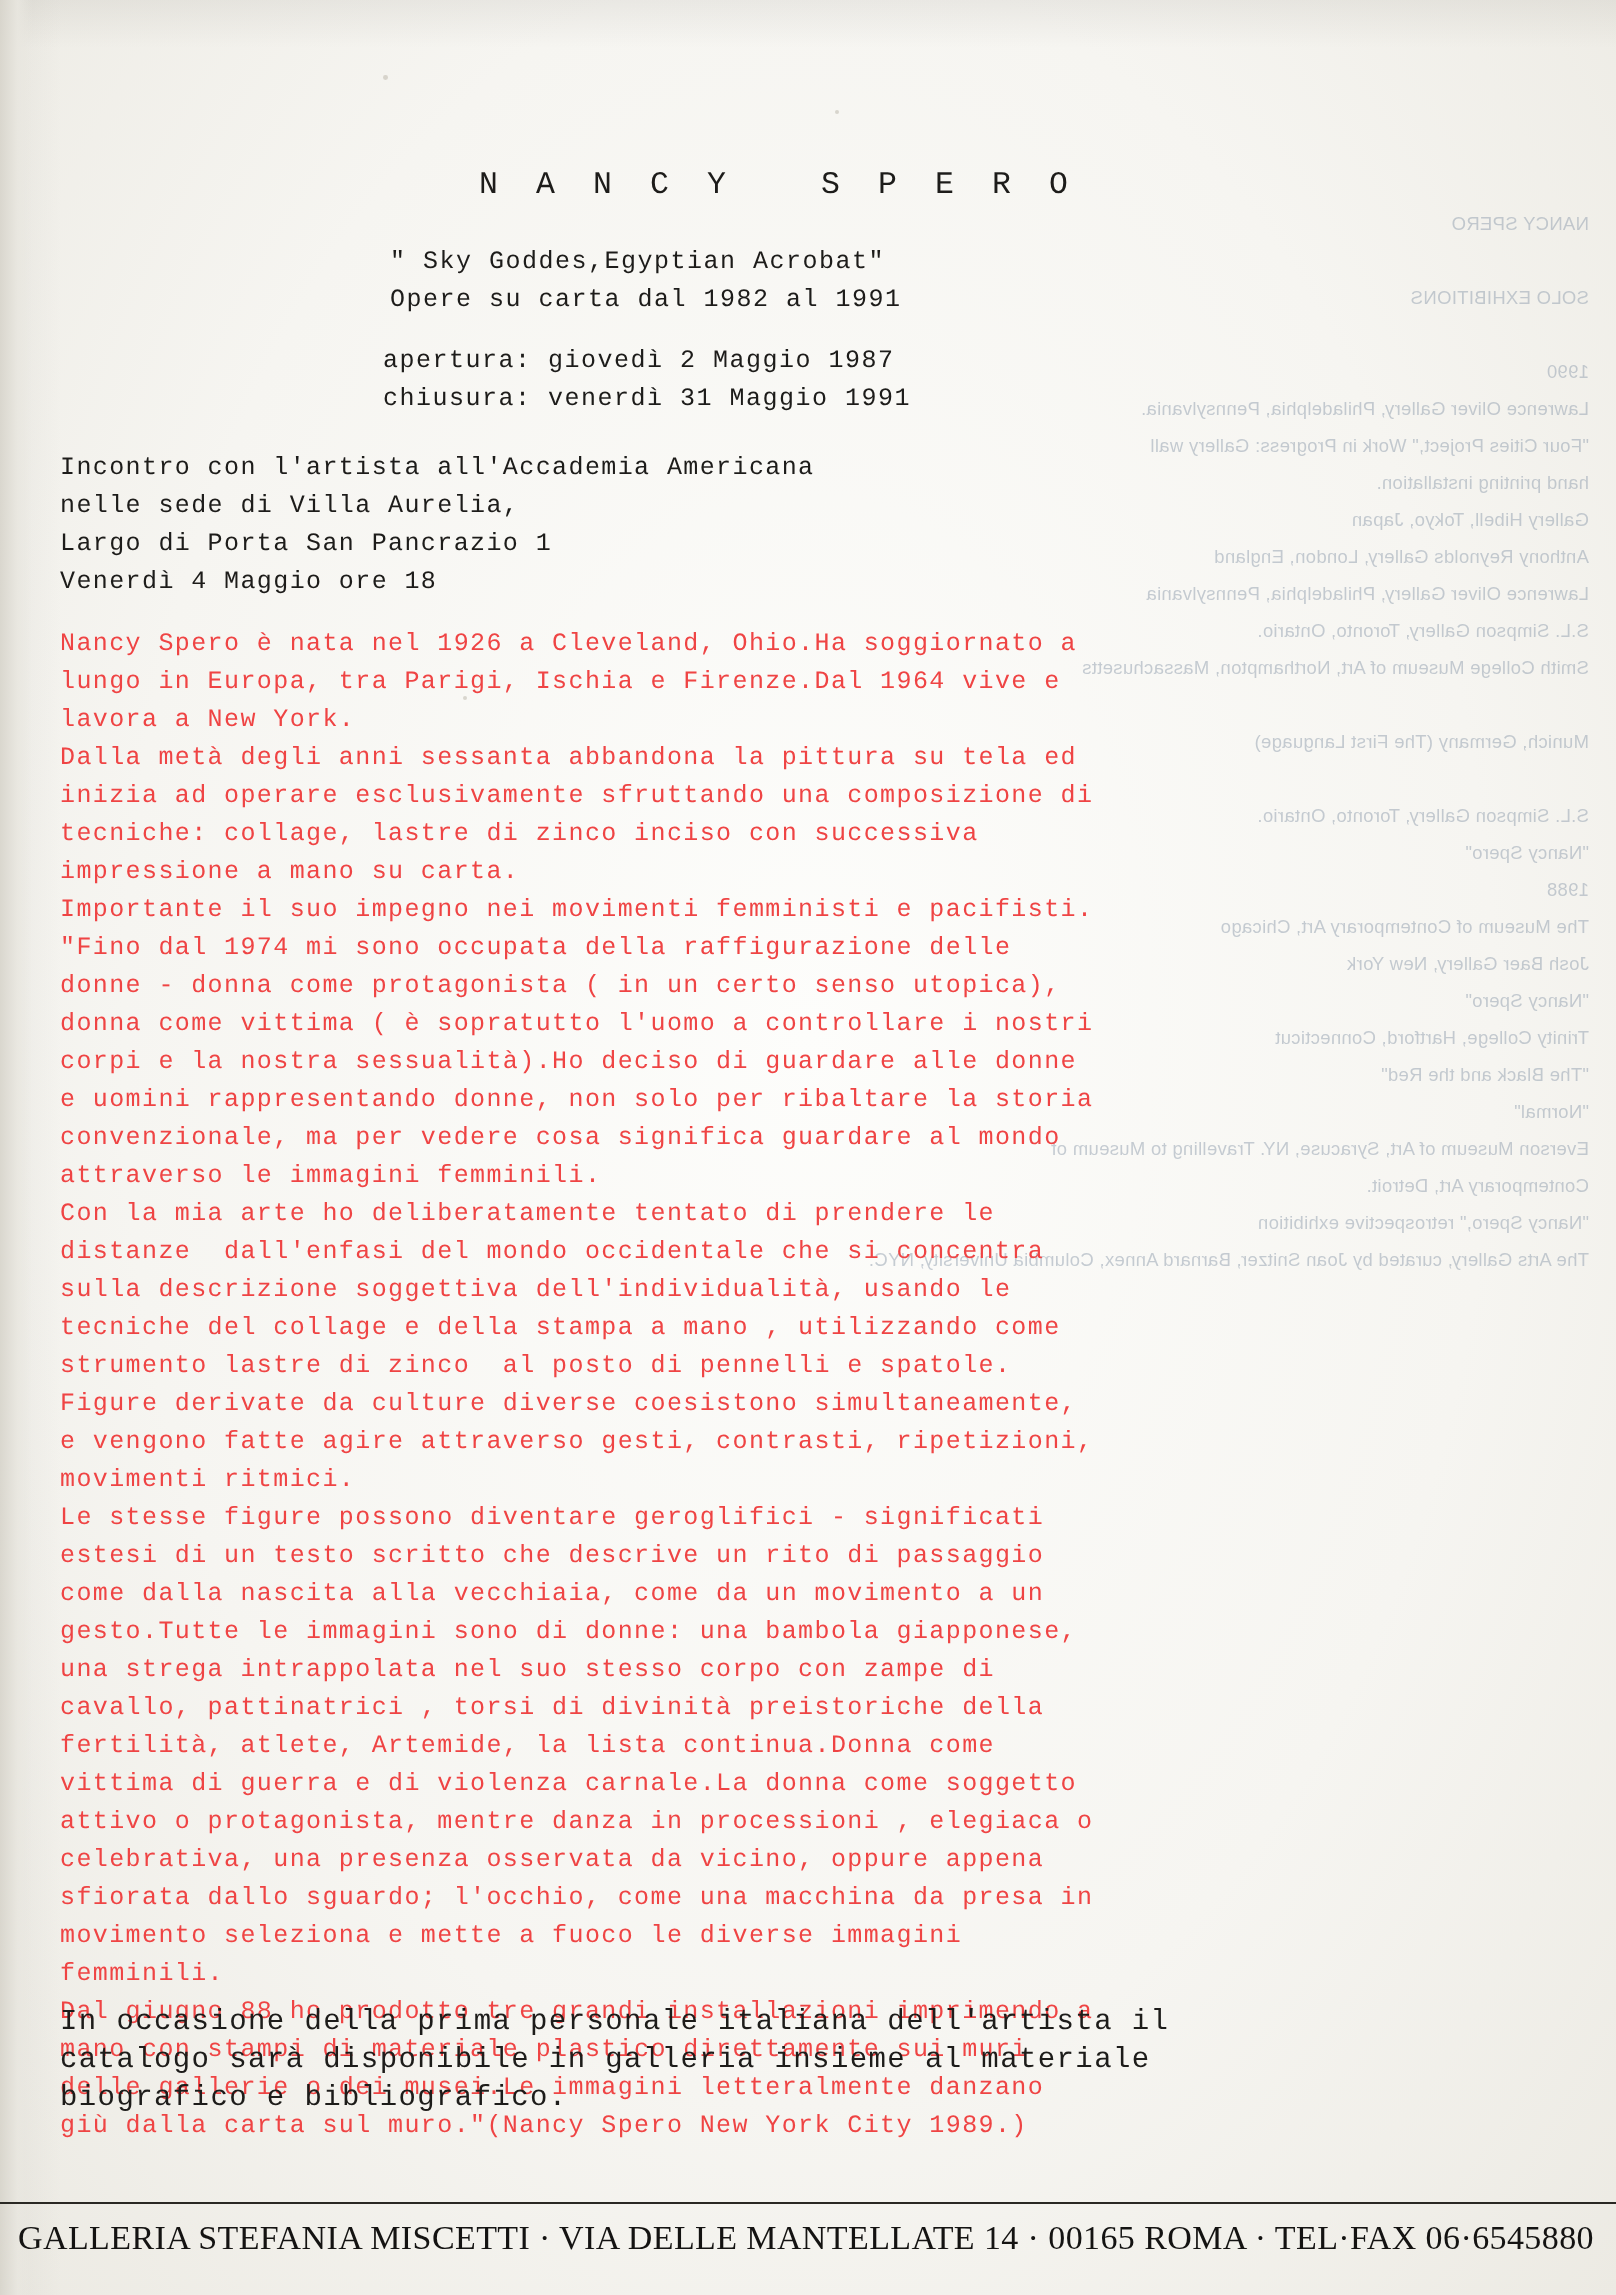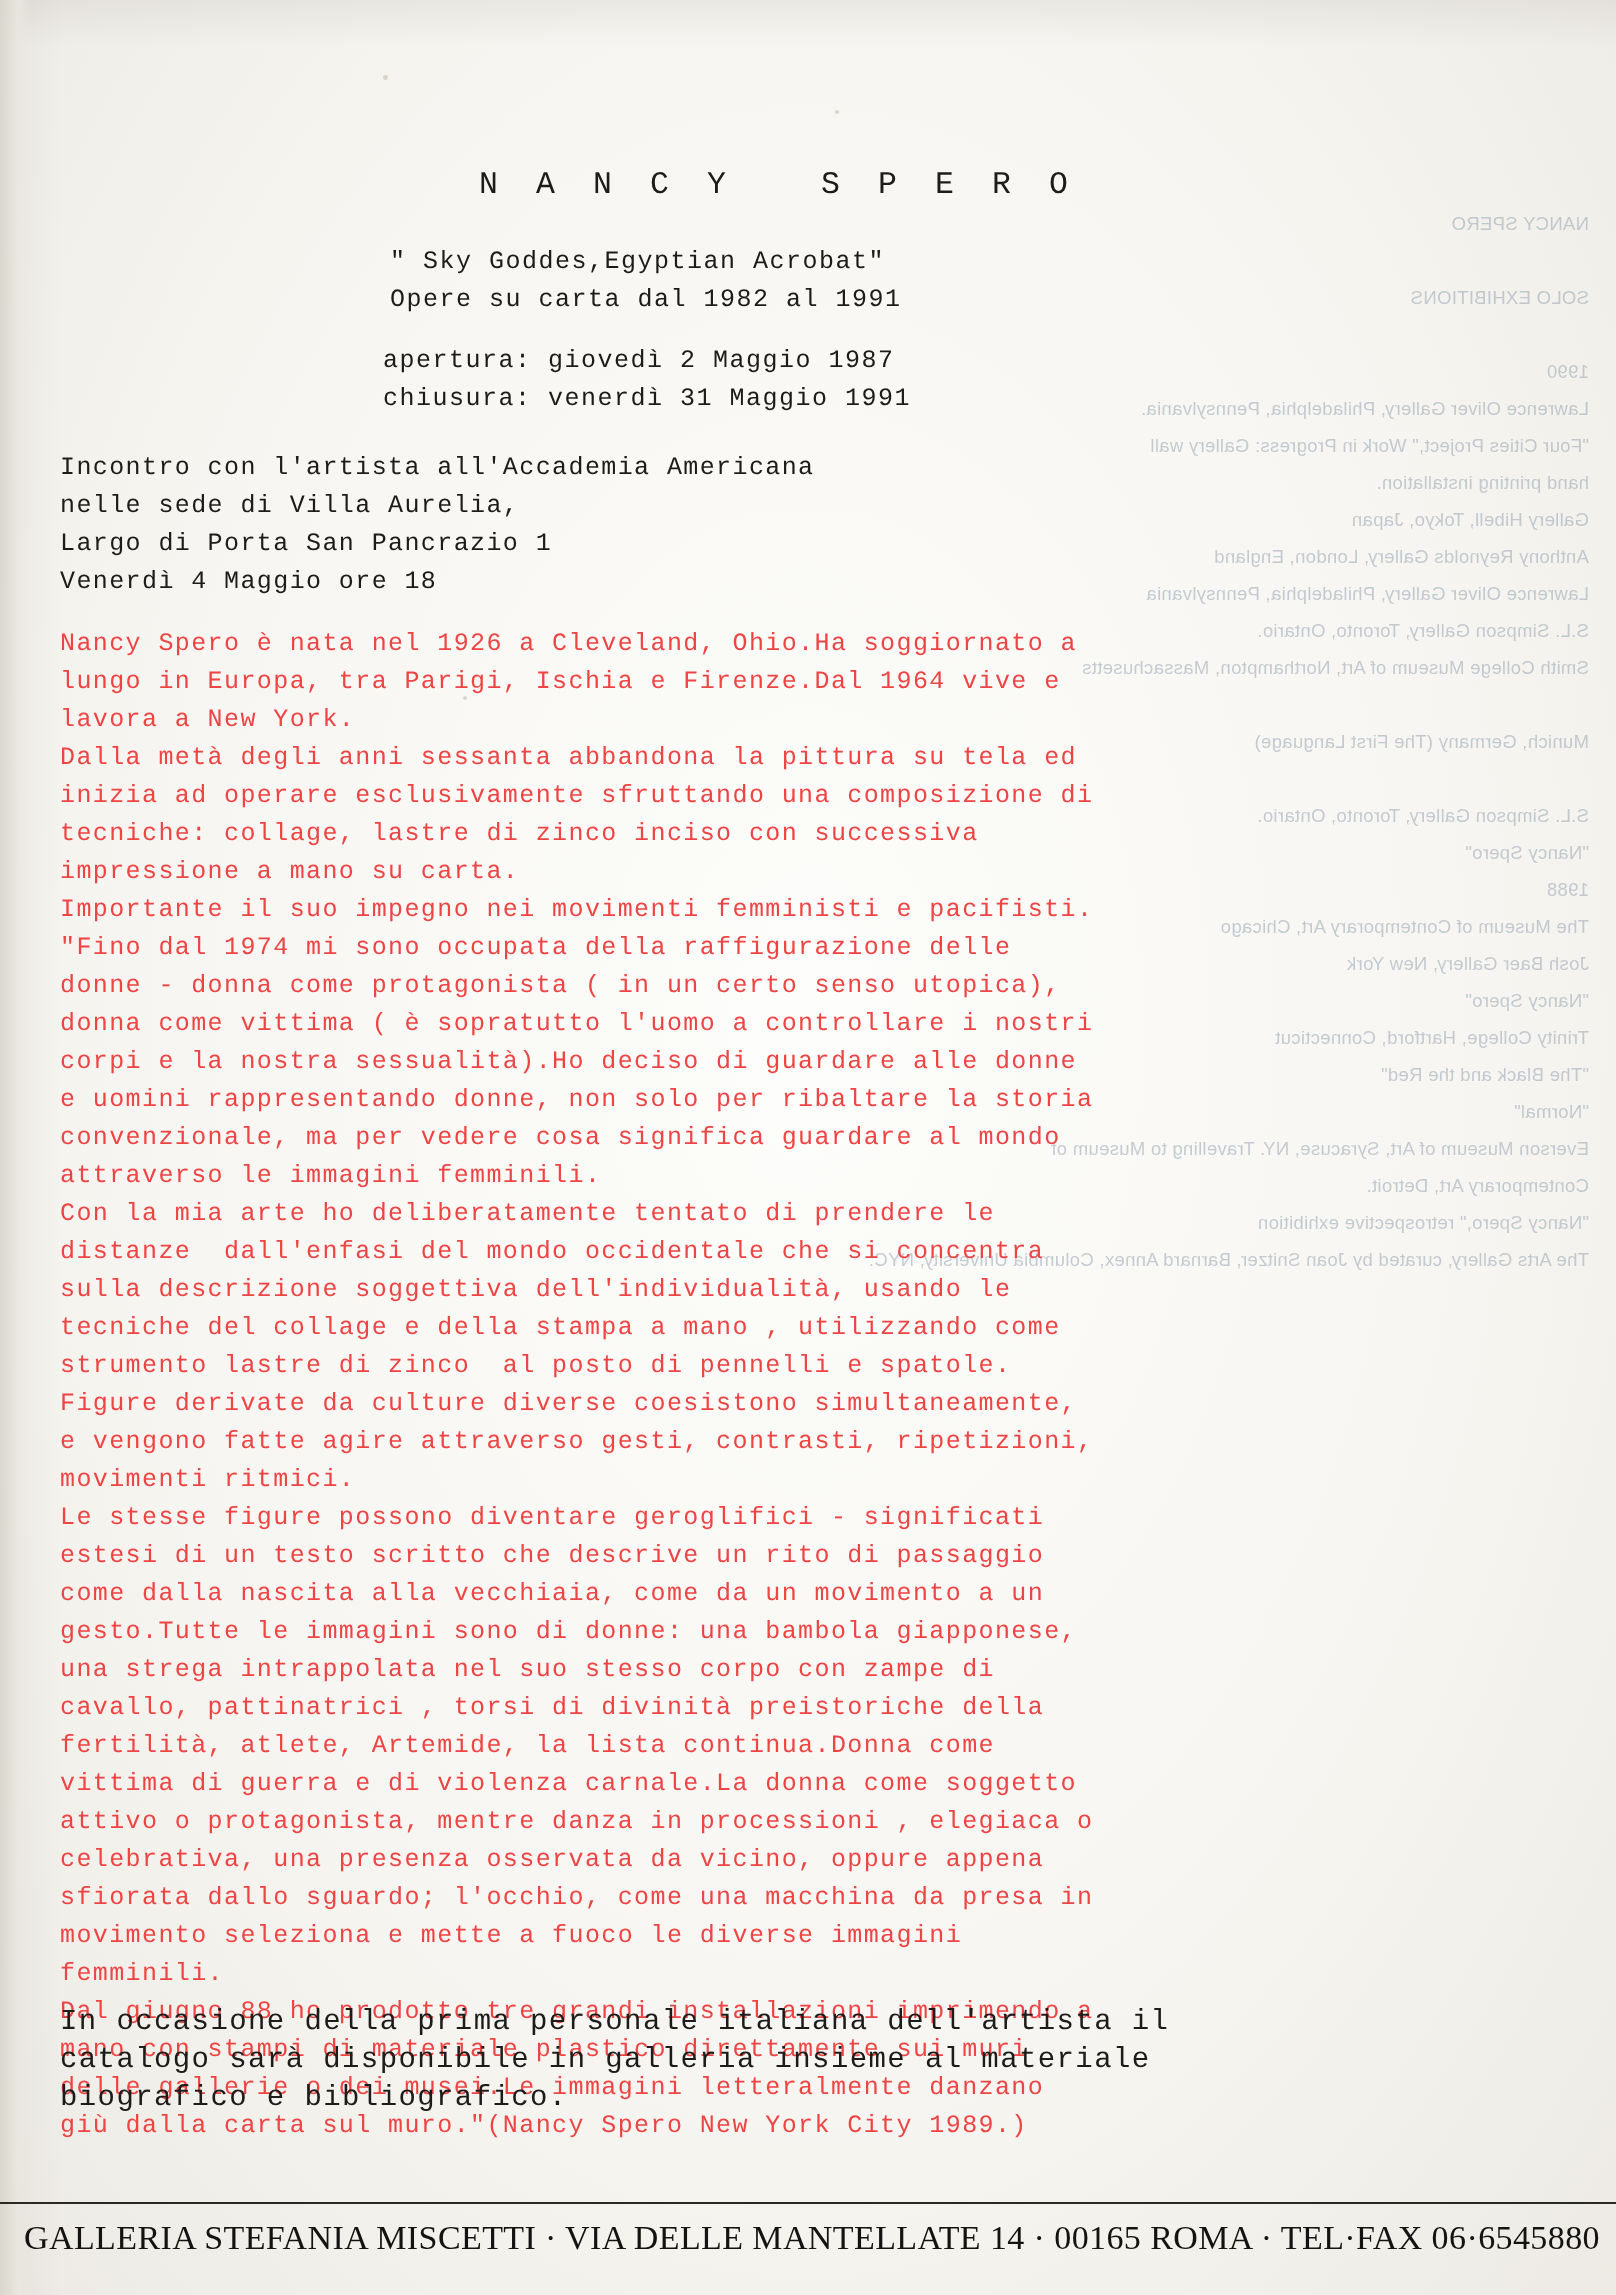--- a/index.html
+++ b/index.html
@@ -130,21 +130,21 @@
   .footer-rule {
     position: absolute;
     left: 0;
     top: 2202px;
     width: 1616px;
     height: 2.1px;
     background: #2a2823;
   }
   .footer {
     position: absolute;
-    left: 24px;
+    left: 18px;
     top: 2219px;
     width: 1555px;
     text-align: center;
     color: #141312;
     font-family: "Liberation Serif", serif;
     font-size: 34px;
     letter-spacing: 0.4px;
     white-space: pre;
   }
 

